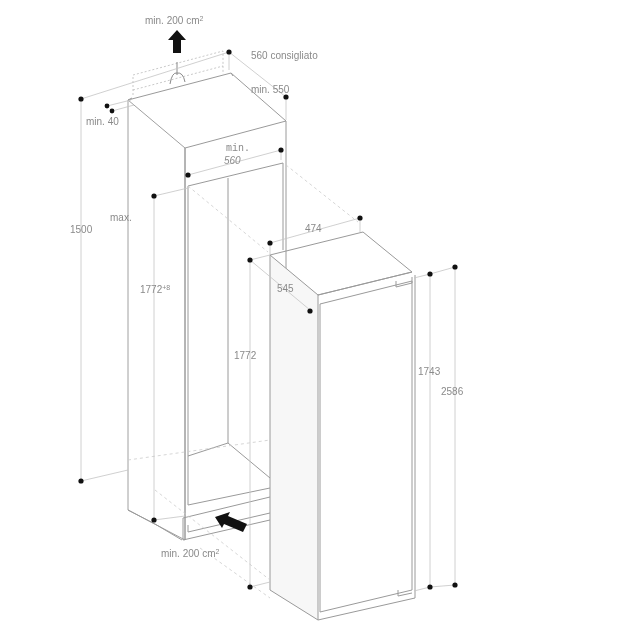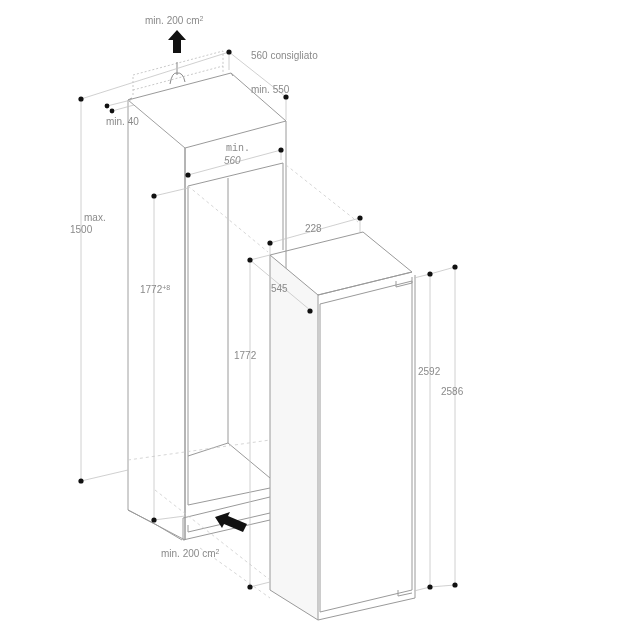--- a/index.html
+++ b/index.html
@@ -146,28 +146,28 @@
   <g fill="#111111">
     <polygon points="215,517 230,512 228,516 247,524 243,532 224,524 222,528"></polygon>
   </g>
 </svg>
 
 <div class="lbl" style="left:145px;top:15px;">
   <span>min. 200 cm</span><sup>2</sup>
 </div>
 <div class="lbl" style="left:251px;top:50px;">560 consigliato</div>
 <div class="lbl" style="left:251px;top:64px;margin-top:20px;">min. 550</div>
-<div class="lbl" style="left:86px;top:116px;margin-left:20px;">min. 40</div>
-<div class="lbl" style="left:60px;top:212px;padding-left:24px;">max.</div>
+<div class="lbl" style="left:86px;top:116px;">min. 40</div>
+<div class="lbl" style="left:86px;top:212px;padding-left:24px;">max.</div>
 <div class="lbl" style="left:70px;top:224px;">1500</div>
 <div class="lbl" style="left:226px;top:143px;font-family:Liberation Mono, monospace;">min.</div>
 <div class="lbl" style="left:224px;top:155px;font-style:italic;">560</div>
 <div class="lbl" style="left:140px;top:284px;">
   <span>1772</span><sup>+8</sup>
 </div>
-<div class="lbl" style="left:305px;top:223px;">228</div>
-<div class="lbl" style="left:271px;top:283px;">545</div>
+<div class="lbl" style="left:305px;top:223px;">474</div>
+<div class="lbl" style="left:277px;top:283px;">545</div>
 <div class="lbl" style="left:234px;top:350px;">1772</div>
-<div class="lbl" style="left:418px;top:366px;">2592</div>
+<div class="lbl" style="left:418px;top:366px;">1743</div>
 <div class="lbl" style="left:441px;top:386px;">2586</div>
 <div class="lbl" style="left:161px;top:548px;">
   <span>min. 200 cm</span><sup>2</sup>
 </div>
 
 </body></html>

